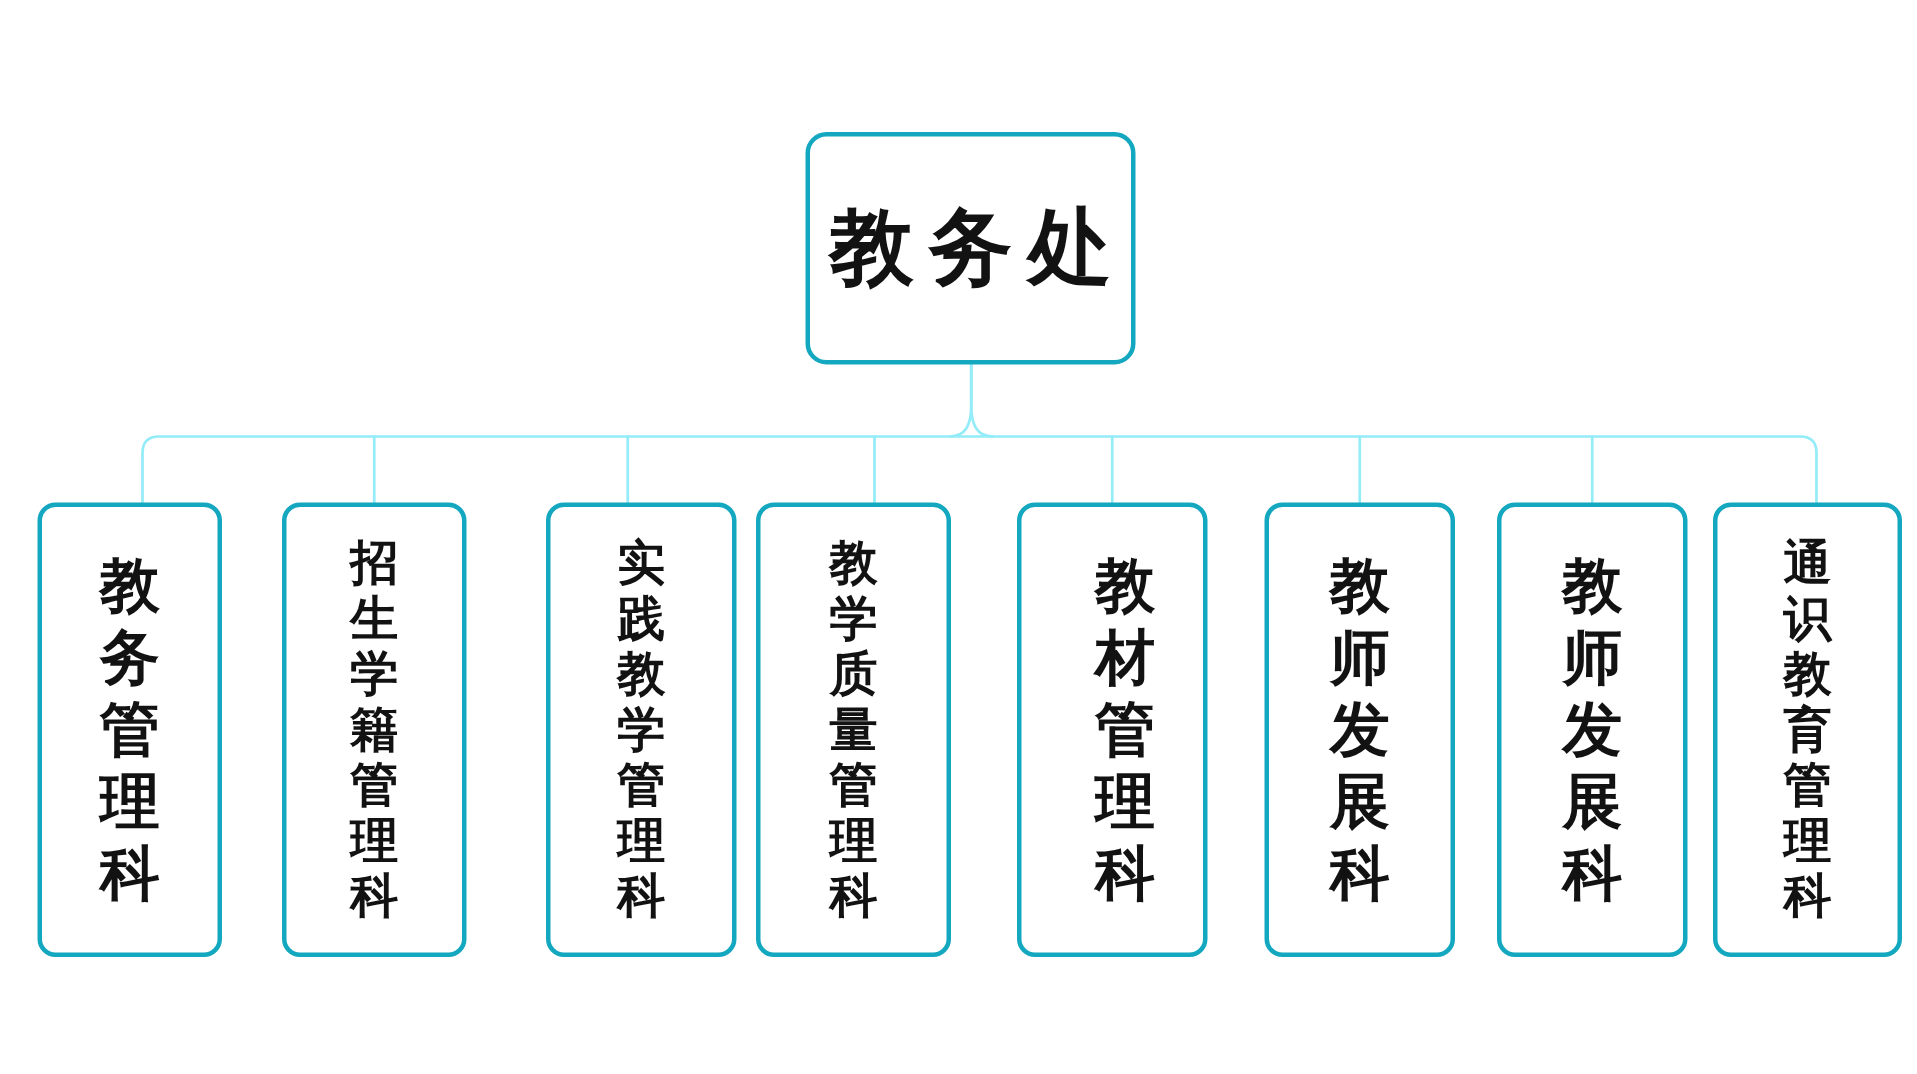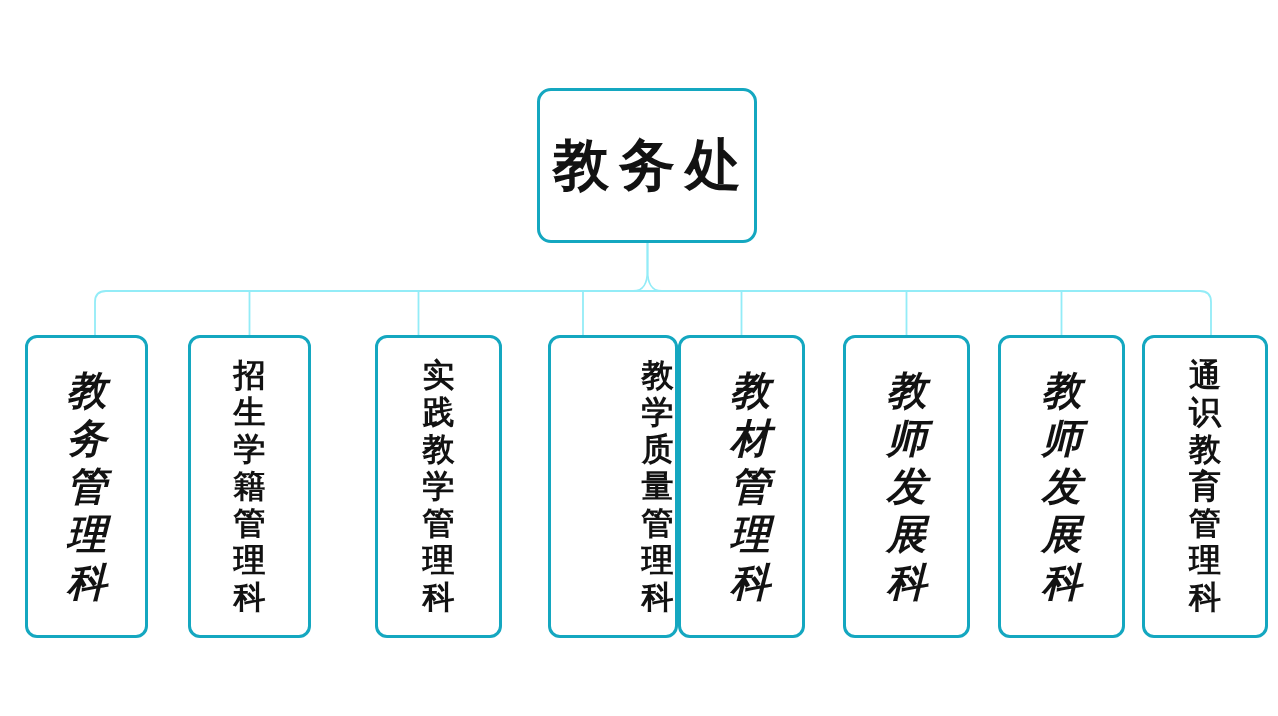--- a/index.html
+++ b/index.html
@@ -57,31 +57,30 @@
     font-weight: 700;
     color: #121212;
     text-align: center;
     word-break: break-all;
     white-space: normal;
   }
   .node-child.big .v-label {
     font-size: 40px;
     line-height: 48px;
     width: 44px;
-    font-style: italic;
   }
   .node-child.small .v-label {
     font-size: 32px;
     line-height: 37px;
     width: 35px;
   }
   .c1 { left: 25px;   width: 123px; }
   .c2 { left: 188px;  width: 123px; }
-  .c3 { left: 375px;  width: 127px; }
-  .c4 { left: 548px;  width: 130px; justify-content: flex-end; }
+  .c3 { left: 364px;  width: 127px; }
+  .c4 { left: 504px;  width: 130px; }
   .c5 { left: 678px;  width: 127px; padding-left: 17px; }
   .c6 { left: 843px;  width: 127px; justify-content: center; }
   .c7 { left: 998px;  width: 127px; }
   .c8 { left: 1142px; width: 126px; }
 </style>
 </head>
 <body>
 
 <div class="canvas">
 

